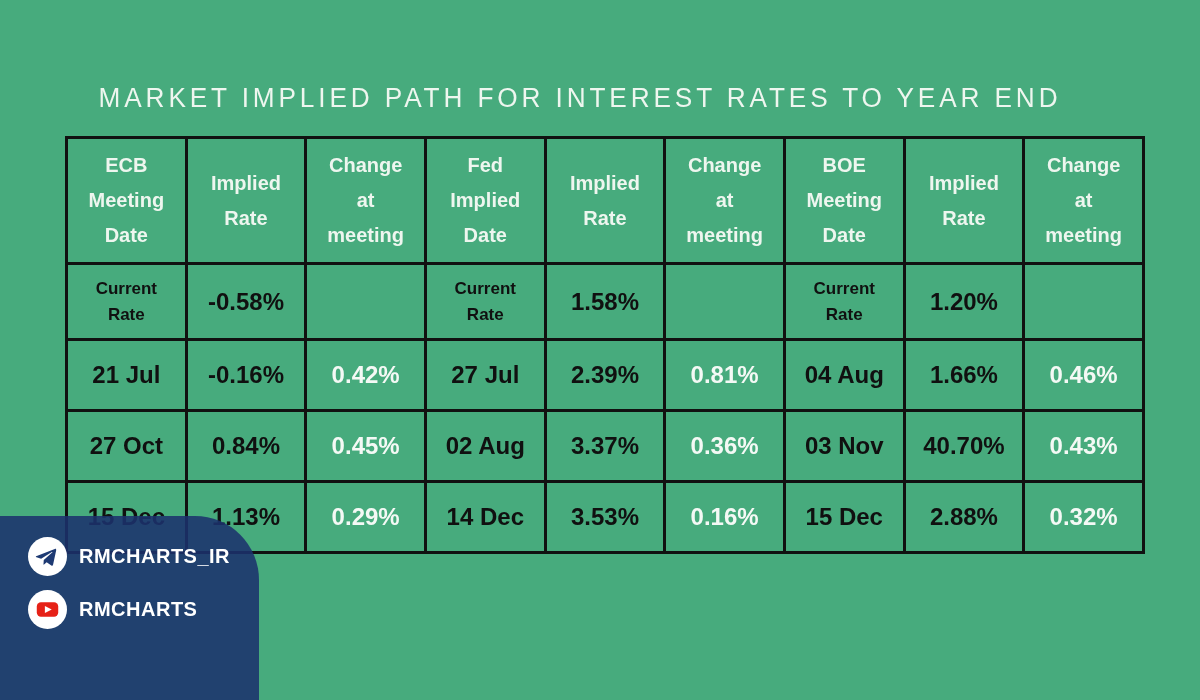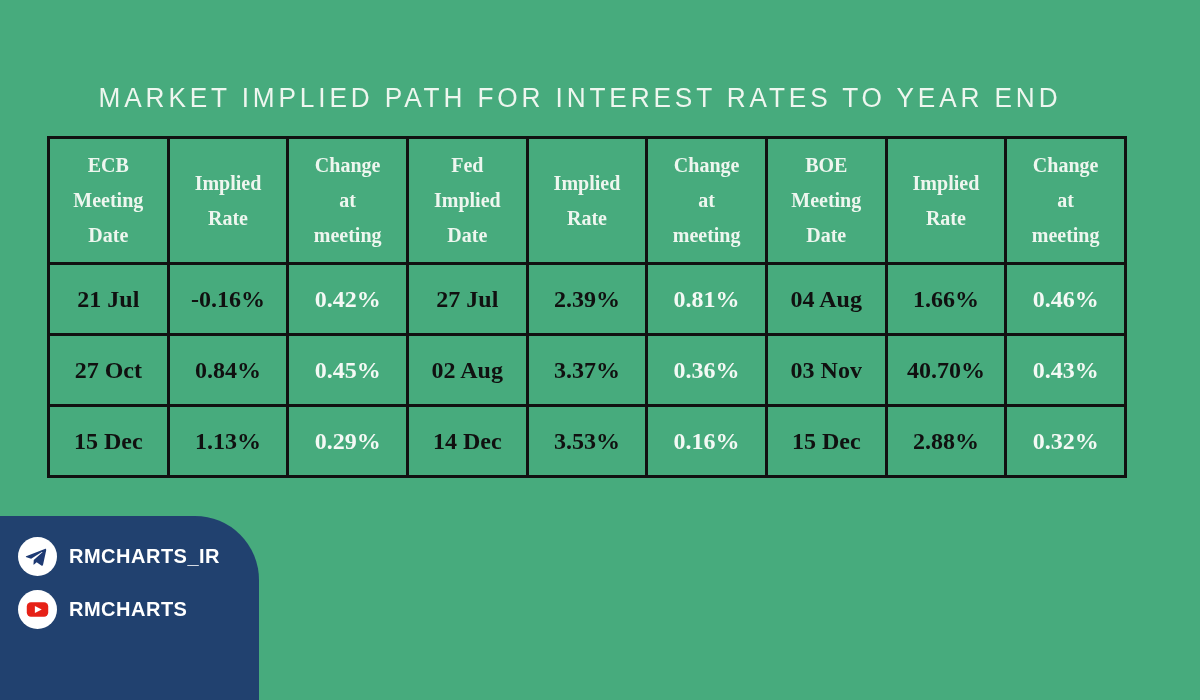--- a/index.html
+++ b/index.html
@@ -9,39 +9,39 @@
   *{margin:0;padding:0;box-sizing:border-box;}
   html,body{width:1200px;height:700px;}
   body{font-family:"Liberation Sans",sans-serif;background:var(--bg);}
   .page{position:relative;width:1200px;height:700px;background:var(--bg);overflow:hidden;}
   .title{
     position:absolute;top:83px;left:0;width:1160px;text-align:center;
     color:var(--heading);font-size:27px;letter-spacing:4px;
     transform:scaleX(.97);transform-origin:center;
   }
   table.rates-table{
-    position:absolute;left:47px;top:136px;width:1080px;
-    border-collapse:collapse;table-layout:fixed;font-family:Liberation Serif, serif;
+    position:absolute;left:65px;top:136px;width:1080px;
+    border-collapse:collapse;table-layout:fixed;
   }
   .rates-table th,.rates-table td{
     border:3px solid var(--border);text-align:center;vertical-align:middle;
     white-space:pre-line;font-weight:bold;padding:0 2px;
   }
   .rates-table thead tr{height:126px;}
   .rates-table tbody tr{height:71px;}
   .rates-table tbody tr.current-row{height:76px;}
   .rates-table th{color:var(--heading);font-size:20px;line-height:1.75;}
   .rates-table td{font-size:24px;color:var(--dark);}
   .rates-table td.c-change{color:var(--light);}
   .rates-table td.c-current{font-size:17px;line-height:1.5;}
   .watermark{
     position:absolute;left:0;top:516px;width:259px;height:184px;
     background:rgba(28,49,109,.87);border-radius:0 64px 0 0;
     display:flex;flex-direction:column;justify-content:flex-start;
-    padding:21px 0 0 18px;gap:14px;
+    padding:21px 0 0 28px;gap:14px;
   }
   .wm-row{display:flex;align-items:center;gap:12px;}
   .wm-icon{width:39px;height:39px;flex:0 0 39px;display:flex;}
   .wm-icon svg{width:100%;height:100%;}
   .wm-text{color:#ffffff;font-weight:bold;font-size:20px;letter-spacing:.5px;}
 </style>
 </head>
 <body>
 
 <div class="page">
@@ -71,20 +71,34 @@
 Meeting
 Date</th>
           <th>Implied
 Rate</th>
           <th>Change
 at
 meeting</th>
         </tr>
       </thead>
     <tbody>
+        <tr class="current-row">
+          <td class="c-current">Current
+Rate</td>
+          <td>-0.58%</td>
+          <td class="c-change"></td>
+          <td class="c-current">Current
+Rate</td>
+          <td>1.58%</td>
+          <td class="c-change"></td>
+          <td class="c-current">Current
+Rate</td>
+          <td>1.20%</td>
+          <td class="c-change"></td>
+        </tr>
         <tr>
           <td>21 Jul</td>
           <td>-0.16%</td>
           <td class="c-change">0.42%</td>
           <td>27 Jul</td>
           <td>2.39%</td>
           <td class="c-change">0.81%</td>
           <td>04 Aug</td>
           <td>1.66%</td>
           <td class="c-change">0.46%</td>

